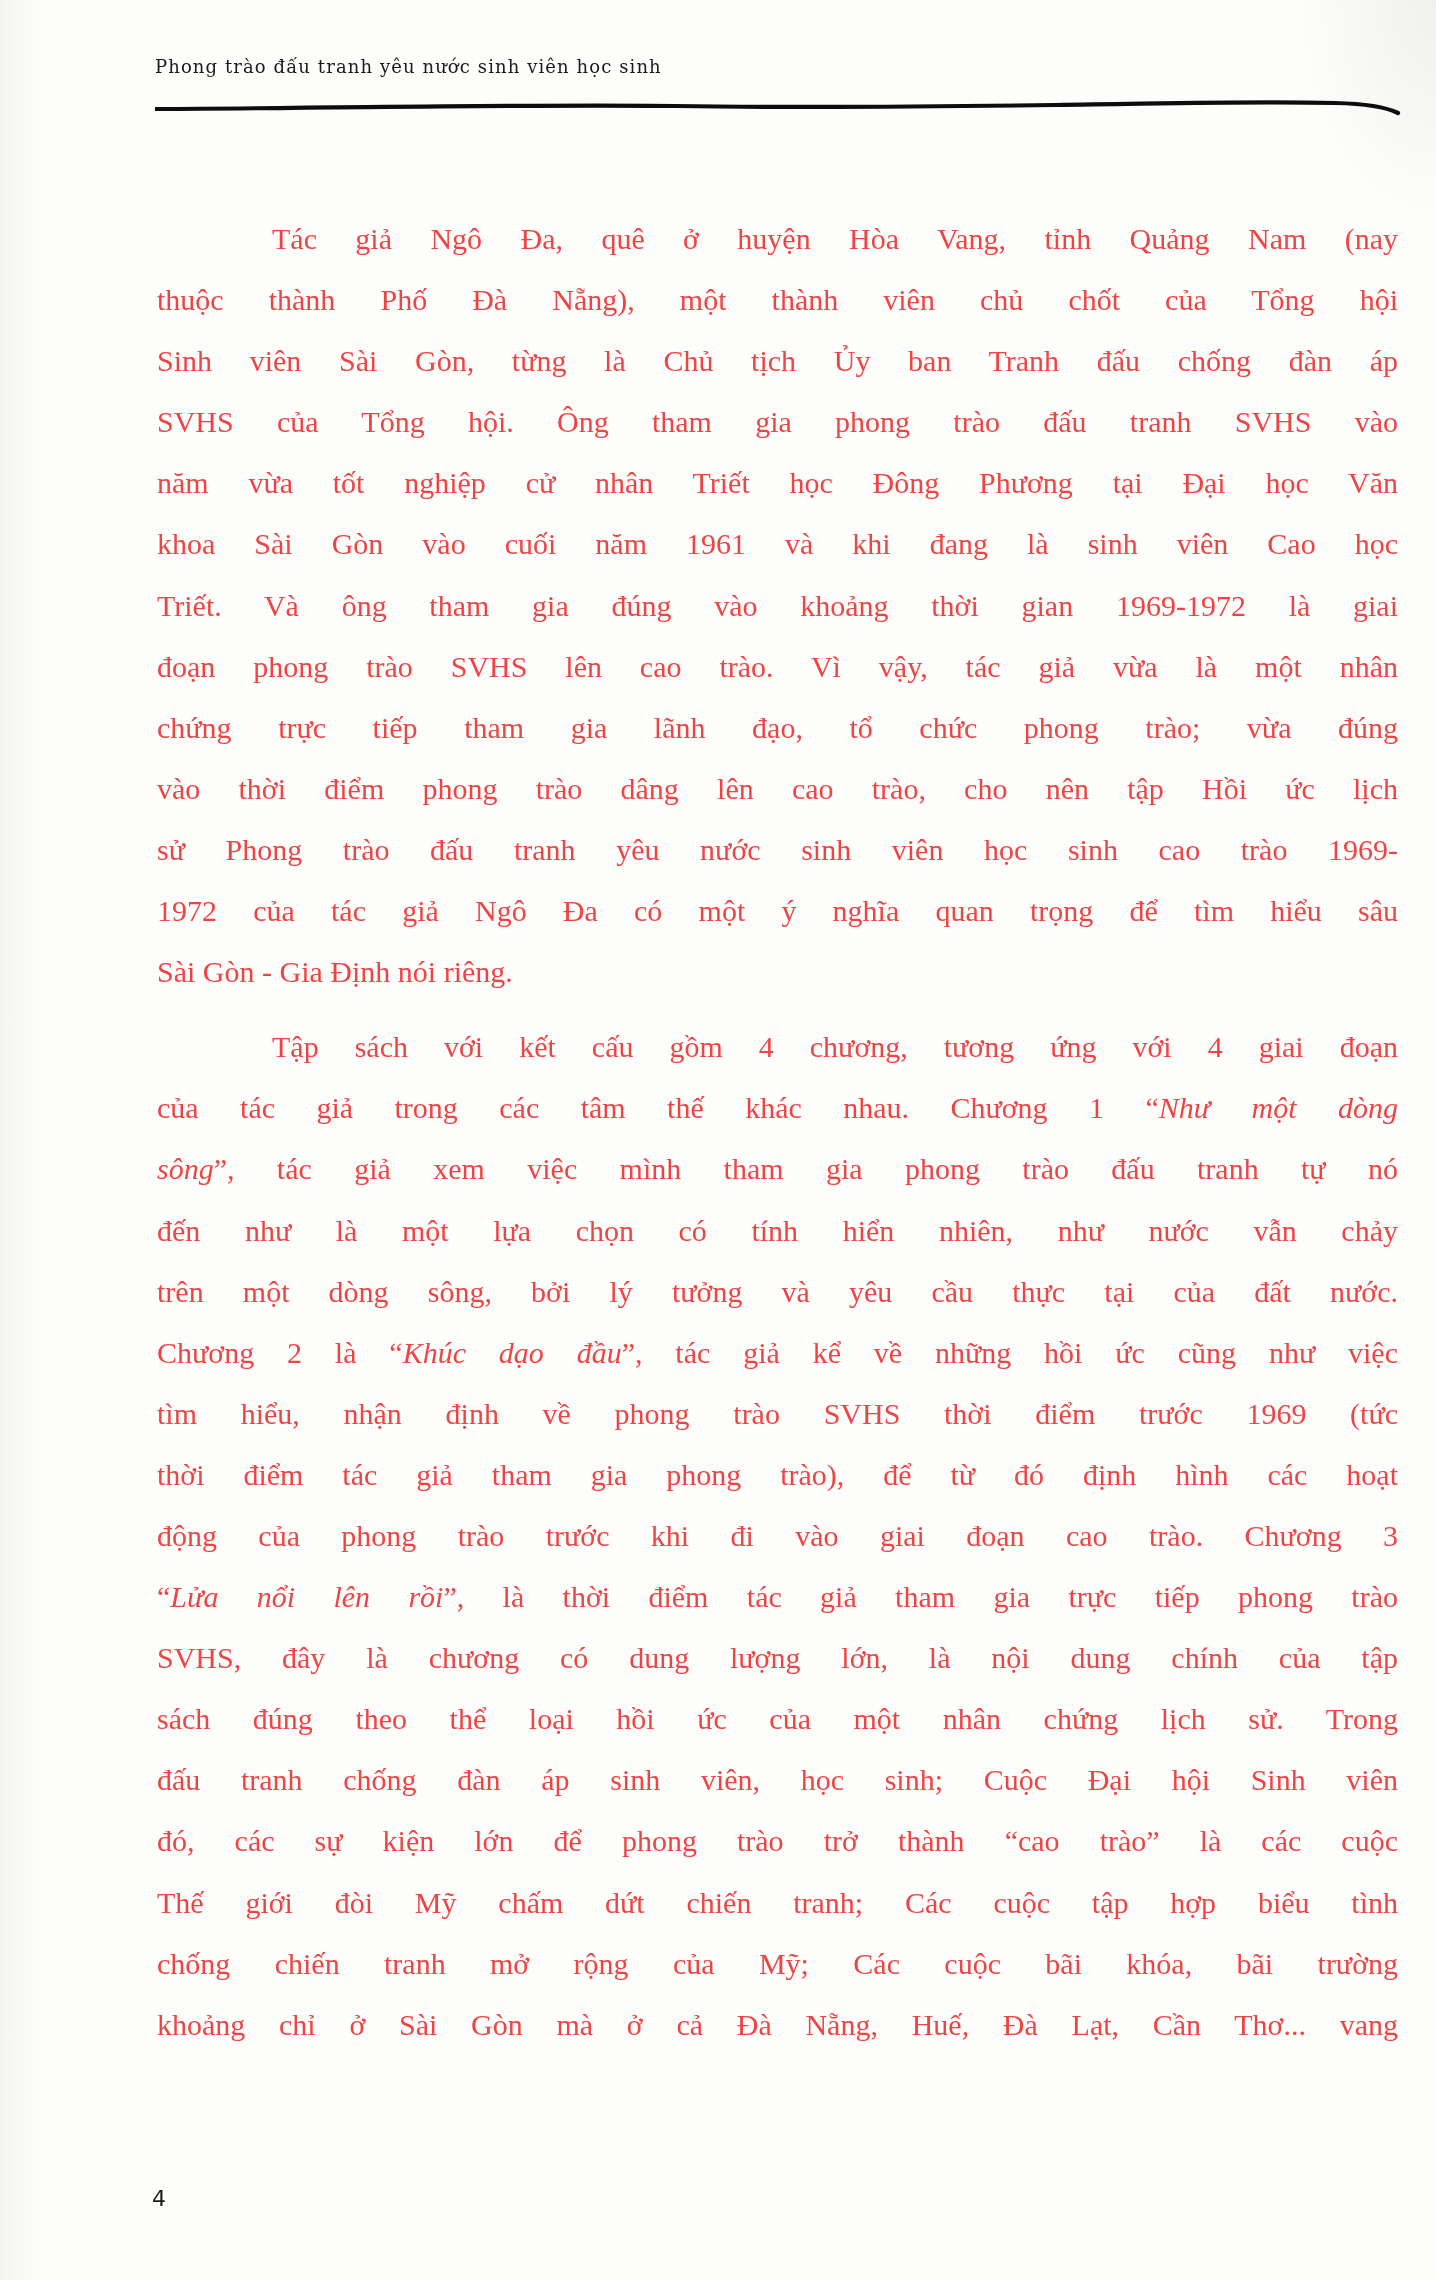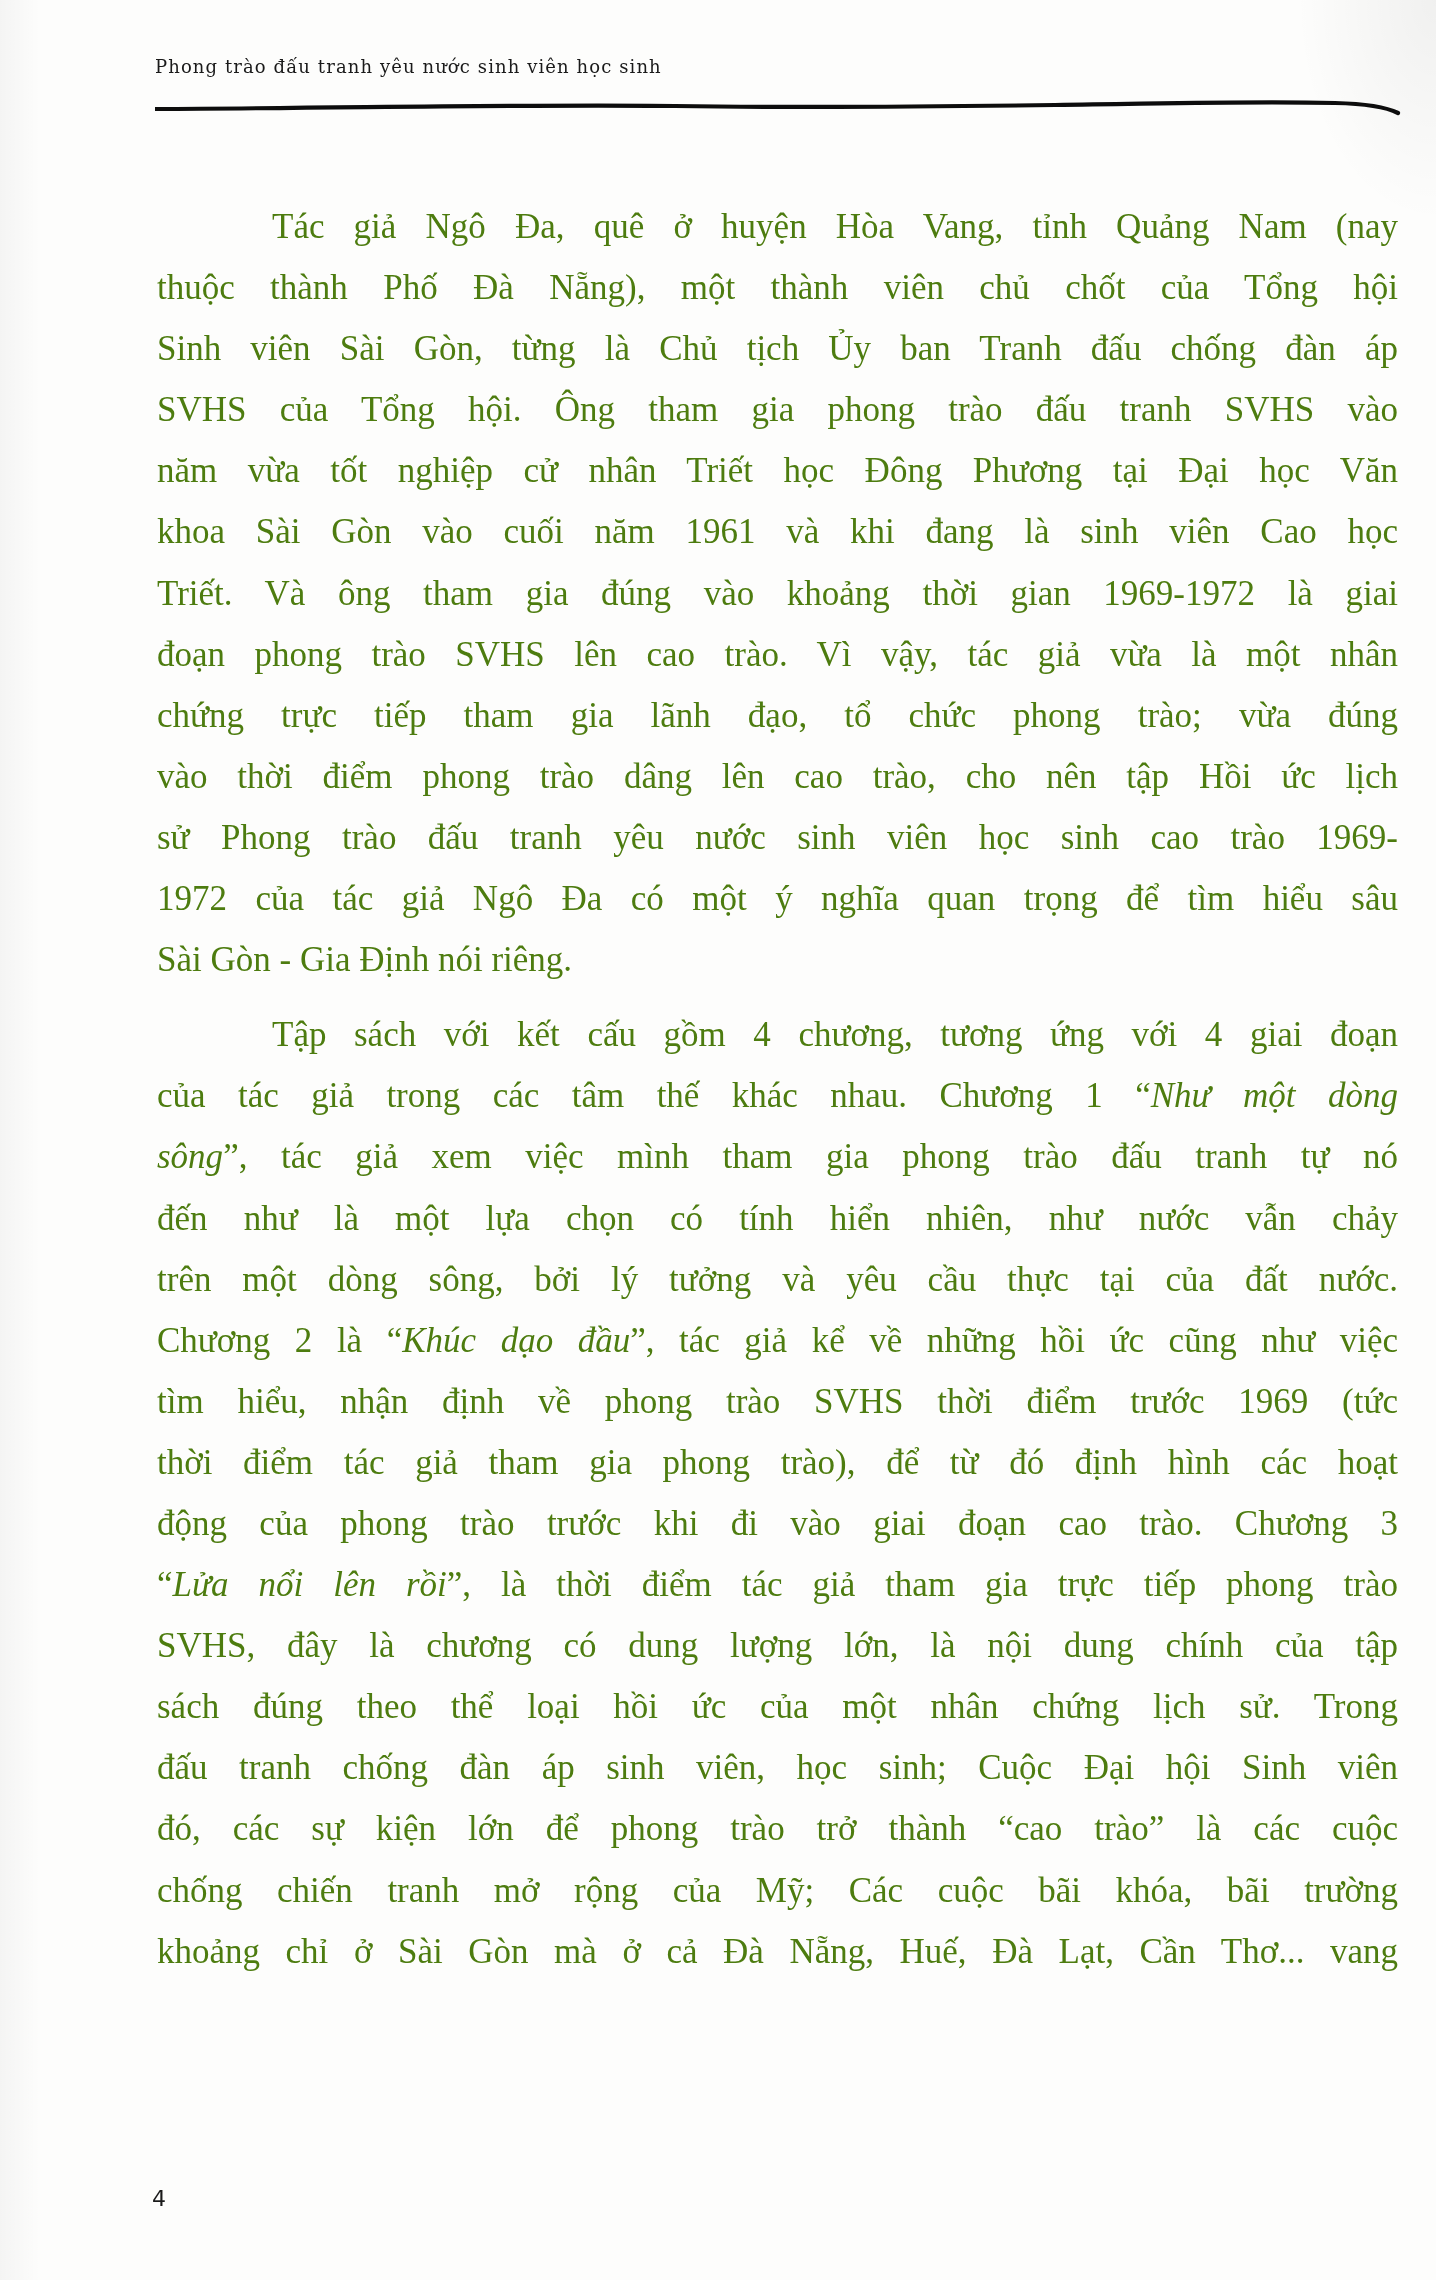--- a/index.html
+++ b/index.html
@@ -31,26 +31,26 @@
   .header-rule {
     position: absolute;
     left: 155px;
     top: 96px;
     width: 1250px;
     height: 24px;
   }
   .text-block {
     position: absolute;
     left: 157px;
-    top: 196px;
+    top: 208px;
     width: 1241px;
     font-family: "Liberation Serif", serif;
-    font-size: 35px;
+    font-size: 30px;
     line-height: 61.1px;
-    color: #4d7c0f;
+    color: #ef4444;
   }
   .para + .para { margin-top: 14px; }
   .line {
     display: block;
     white-space: nowrap;
     text-align: justify;
     text-align-last: justify;
     height: 61.1px;
     overflow: visible;
   }
@@ -101,18 +101,19 @@
       <div class="line">trên một dòng sông, bởi lý tưởng và yêu cầu thực tại của đất nước.</div>
       <div class="line" style="white-space: normal;"><span>Chương 2 là “</span><em>Khúc dạo đầu</em><span>”, tác giả kể về những hồi ức cũng như việc</span></div>
       <div class="line">tìm hiểu, nhận định về phong trào SVHS thời điểm trước 1969 (tức</div>
       <div class="line">thời điểm tác giả tham gia phong trào), để từ đó định hình các hoạt</div>
       <div class="line">động của phong trào trước khi đi vào giai đoạn cao trào. Chương 3</div>
       <div class="line" style="white-space: normal;"><span>“</span><em>Lửa nổi lên rồi</em><span>”, là thời điểm tác giả tham gia trực tiếp phong trào</span></div>
       <div class="line">SVHS, đây là chương có dung lượng lớn, là nội dung chính của tập</div>
       <div class="line">sách đúng theo thể loại hồi ức của một nhân chứng lịch sử. Trong</div>
       <div class="line">đấu tranh chống đàn áp sinh viên, học sinh; Cuộc Đại hội Sinh viên</div>
       <div class="line">đó, các sự kiện lớn để phong trào trở thành “cao trào” là các cuộc</div>
+      <div class="line">Thế giới đòi Mỹ chấm dứt chiến tranh; Các cuộc tập hợp biểu tình</div>
       <div class="line">chống chiến tranh mở rộng của Mỹ; Các cuộc bãi khóa, bãi trường</div>
       <div class="line">khoảng chỉ ở Sài Gòn mà ở cả Đà Nẵng, Huế, Đà Lạt, Cần Thơ... vang</div>
     </div>
 </div>
 
 <div class="page-number">4</div>
 
 </body></html>

